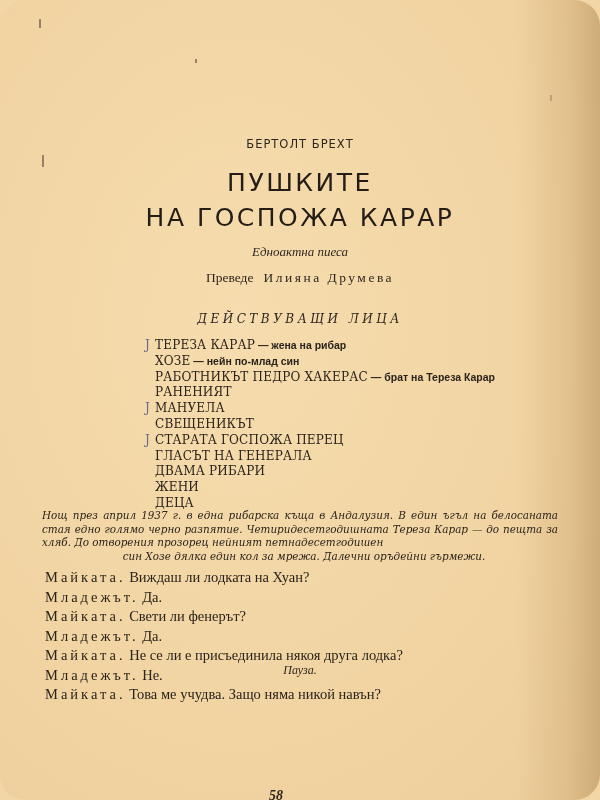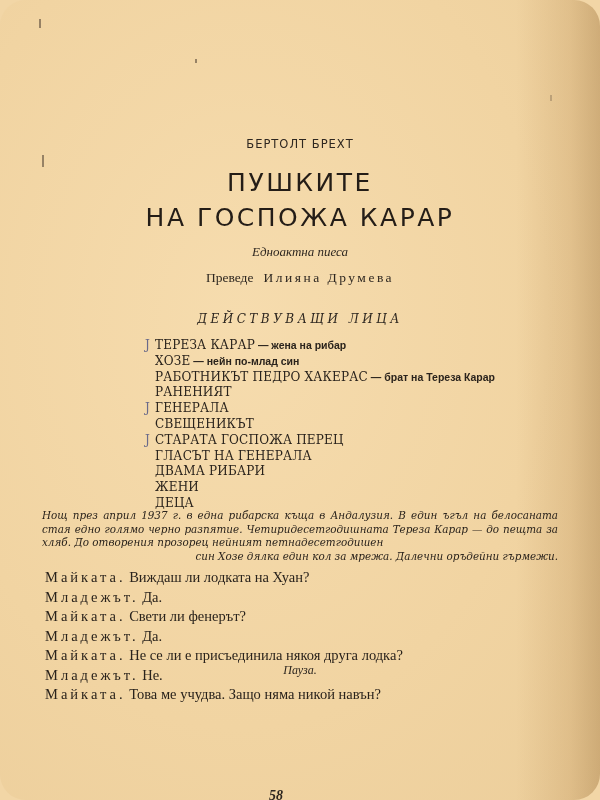--- a/index.html
+++ b/index.html
@@ -94,21 +94,21 @@
     .stage-direction {
       top: 509px; left: 42px; width: 516px;
       font-style: italic;
       font-family: "DejaVu Serif", serif;
       font-size: 10.4px;
       line-height: 13.5px;
       text-align: justify;
       color: #2a231c;
     }
     .stage-direction .last {
-      text-align: right;
+      text-align: center;
       display: block;
       padding-left: 8px;
     }
     .dialogue {
       left: 45px; margin: 0; padding: 0; list-style: none;
     }
     .dialogue.d1 { top: 568px; }
     .dialogue.d2 { top: 685px; }
     .dialogue li {
       height: 19.5px;
@@ -175,21 +175,21 @@
       <span class="role">ХОЗЕ</span><span class="desc"> — нейн по-млад син</span>
     </li>
     <li>
       <span class="role">РАБОТНИКЪТ ПЕДРО ХАКЕРАС</span><span class="desc"> — брат на Тереза Карар</span>
     </li>
     <li>
       <span class="role">РАНЕНИЯТ</span>
     </li>
     <li style="position:relative;">
       <span class="tick">J</span>
-      <span class="role">ГЕНЕРАЛА</span>
+      <span class="role">МАНУЕЛА</span>
     </li>
     <li>
       <span class="role">СВЕЩЕНИКЪТ</span>
     </li>
     <li style="position:relative;">
       <span class="tick">J</span>
       <span class="role">СТАРАТА ГОСПОЖА ПЕРЕЦ</span>
     </li>
     <li>
       <span class="role">ГЛАСЪТ НА ГЕНЕРАЛА</span>

